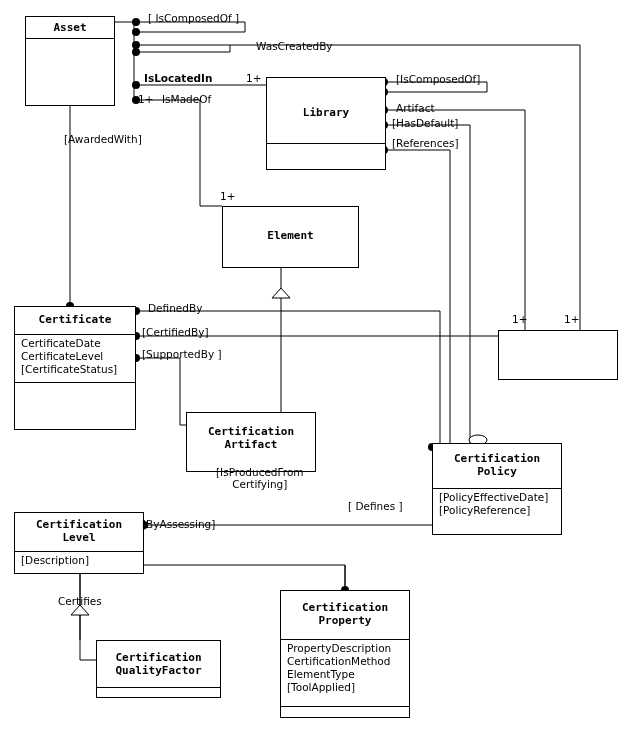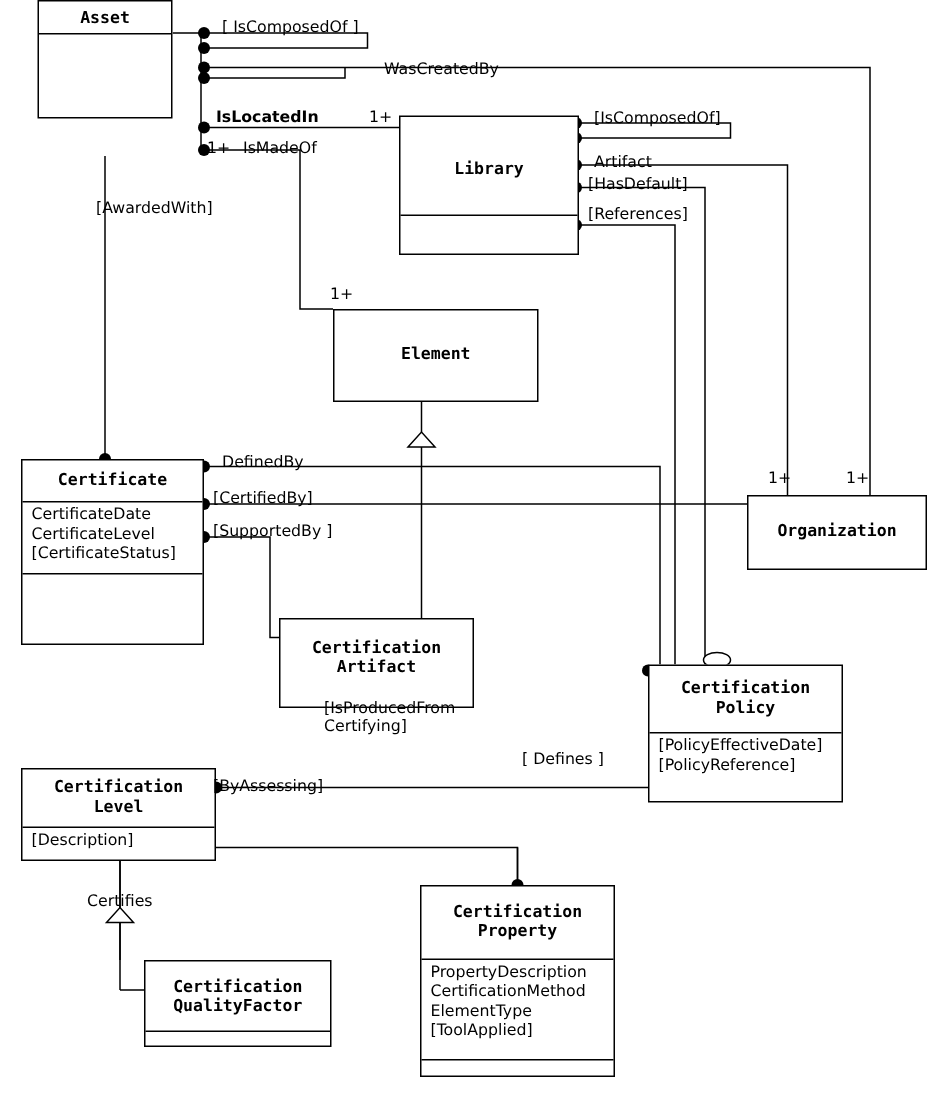--- a/index.html
+++ b/index.html
@@ -135,21 +135,21 @@
       <circle cx="70" cy="306" r="4"></circle>
       <circle cx="136" cy="311" r="4"></circle>
       <circle cx="136" cy="336" r="4"></circle>
       <circle cx="136" cy="358" r="4"></circle>
       <circle cx="432" cy="447" r="4"></circle>
       <circle cx="144" cy="525" r="4"></circle>
       <circle cx="345" cy="590" r="4"></circle>
     </g>
   </svg>
 
-  <div class="box" style="left:25px; top:0; width:90px; height:79px;">
+  <div class="box" style="left:25px; top:16px; width:90px; height:90px;">
     <div class="title">Asset</div>
     <div class="divider"></div>
     <div class="attrs"></div>
   </div>
 
   <div class="box" style="left:266px; top:77px; width:120px; height:93px;">
     <div class="title" style="padding-top:28px;">Library</div>
     <div class="divider" style="margin-top:20px;"></div>
     <div class="attrs"></div>
   </div>
@@ -162,21 +162,20 @@
   <div class="box" style="left:14px; top:306px; width:122px; height:124px;">
     <div class="title" style="padding-top:6px;">Certificate</div>
     <div class="divider" style="margin-top:4px;"></div>
     <div class="attrs">CertificateDate
 CertificateLevel
 [CertificateStatus]</div>
     <div class="divider" style="margin-top:4px;"></div>
   </div>
 
   <div class="box" style="left:498px; top:330px; width:120px; height:50px;">
-    <div class="title" style="padding-top:16px;">Organization</div>
     <div class="attrs"></div>
   </div>
 
   <div class="box" style="left:186px; top:412px; width:130px; height:60px;">
     <div class="title" style="padding-top:12px;">Certification
 Artifact</div>
     <div class="attrs"></div>
   </div>
 
   <div class="box" style="left:432px; top:443px; width:130px; height:92px;">
@@ -217,21 +216,21 @@
   <div class="label" style="left:144px; top:72px;font-weight:bold;">IsLocatedIn</div>
   <div class="label" style="left:162px; top:93px;text-align:center;">IsMadeOf</div>
   <div class="label" style="left:396px; top:73px;">[IsComposedOf]</div>
   <div class="label" style="left:396px; top:102px;">Artifact</div>
   <div class="label" style="left:392px; top:117px;">[HasDefault]</div>
   <div class="label" style="left:392px; top:137px;">[References]</div>
   <div class="label" style="left:64px; top:133px;">[AwardedWith]</div>
   <div class="label" style="left:148px; top:302px;">DefinedBy</div>
   <div class="label" style="left:142px; top:326px;">[CertifiedBy]</div>
   <div class="label" style="left:142px; top:348px;">[SupportedBy ]</div>
-  <div class="label" style="left:216px; top:466px; text-align:left;">[IsProducedFrom
+  <div class="label" style="left:216px; top:466px; text-align:center;">[IsProducedFrom
 Certifying]</div>
   <div class="label" style="left:348px; top:500px;">[ Defines ]</div>
   <div class="label" style="left:142px; top:518px;">[ByAssessing]</div>
   <div class="label" style="left:22px; top:595px;margin-left:36px;">Certifies</div>
 
   <div class="mult" style="left:246px; top:72px;">1+</div>
   <div class="mult" style="left:138px; top:93px;">1+</div>
   <div class="mult" style="left:220px; top:190px;">1+</div>
   <div class="mult" style="left:512px; top:313px;">1+</div>
   <div class="mult" style="left:564px; top:313px;">1+</div>

